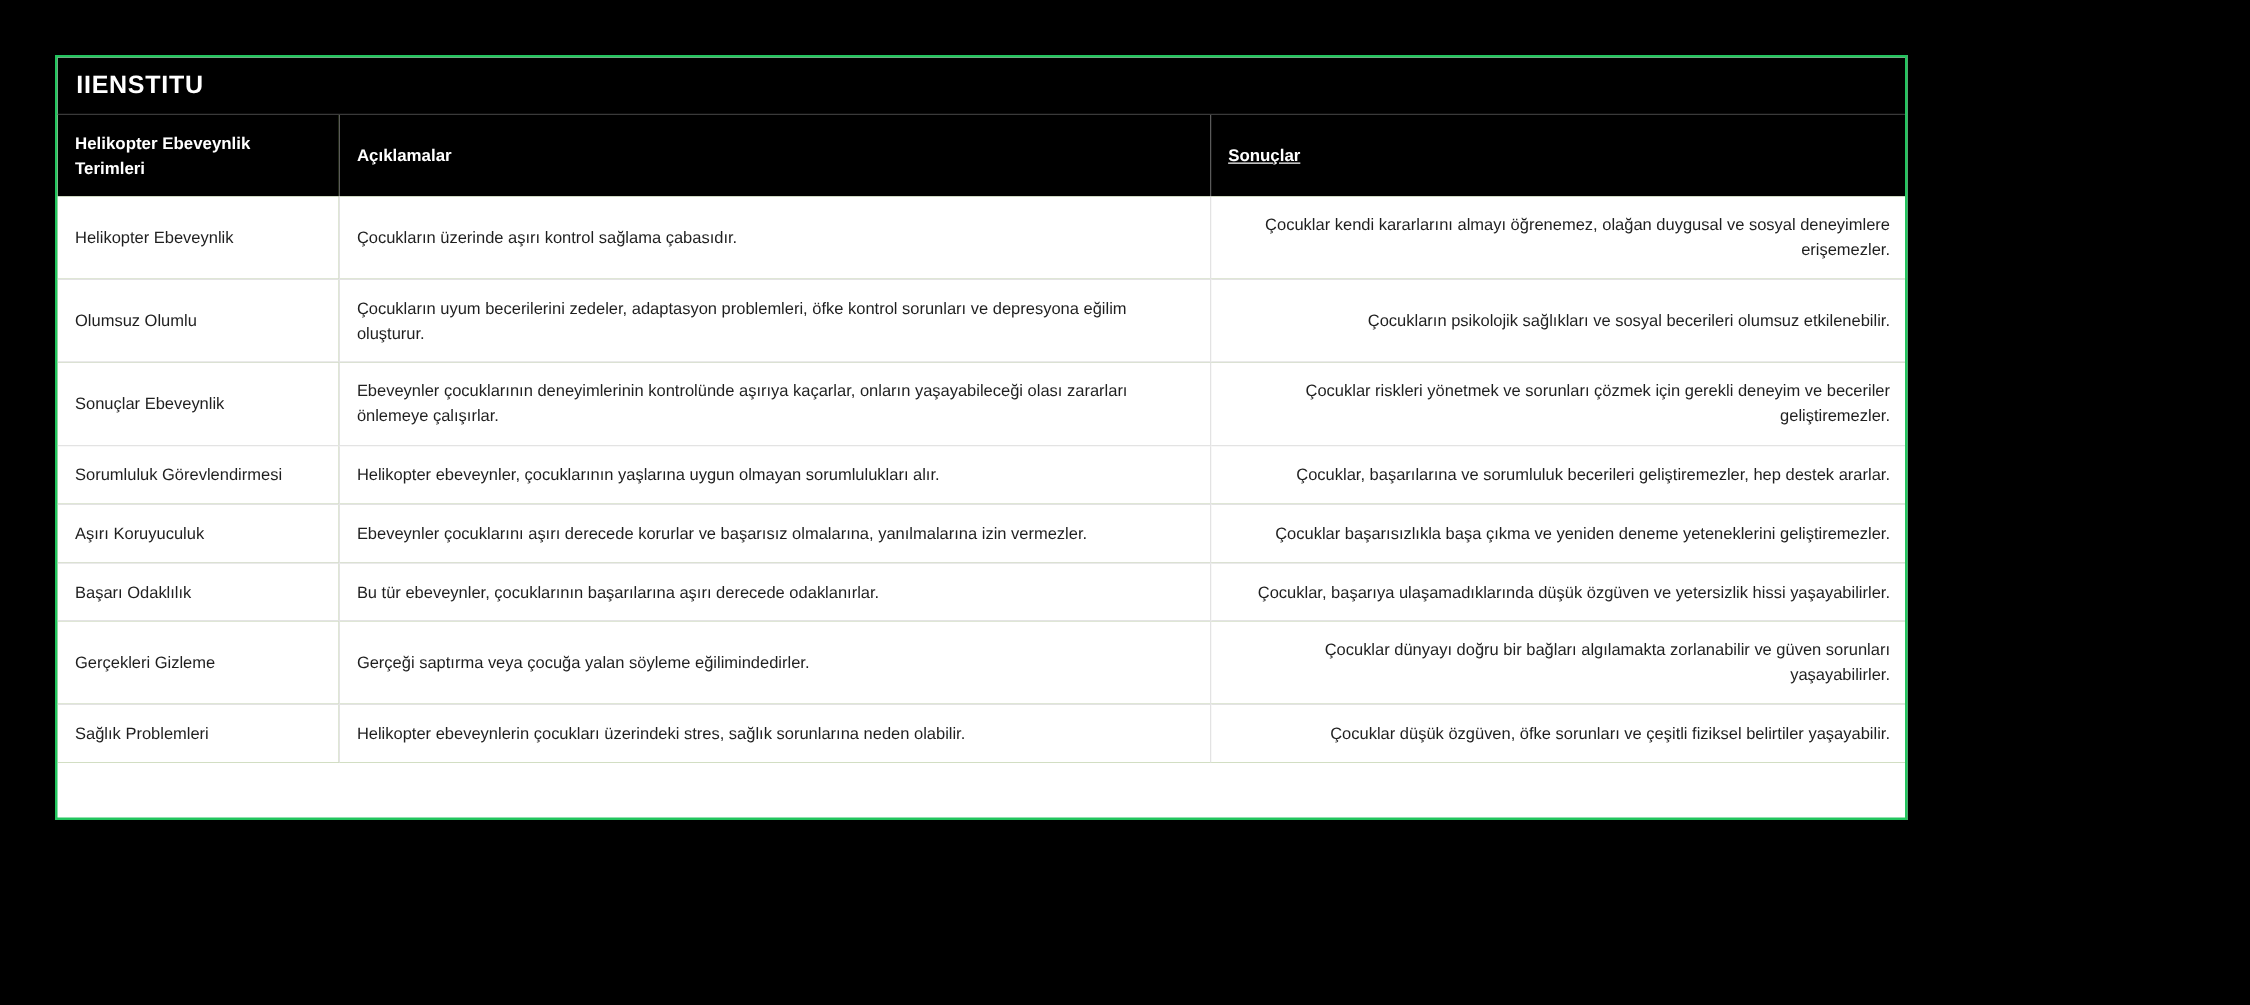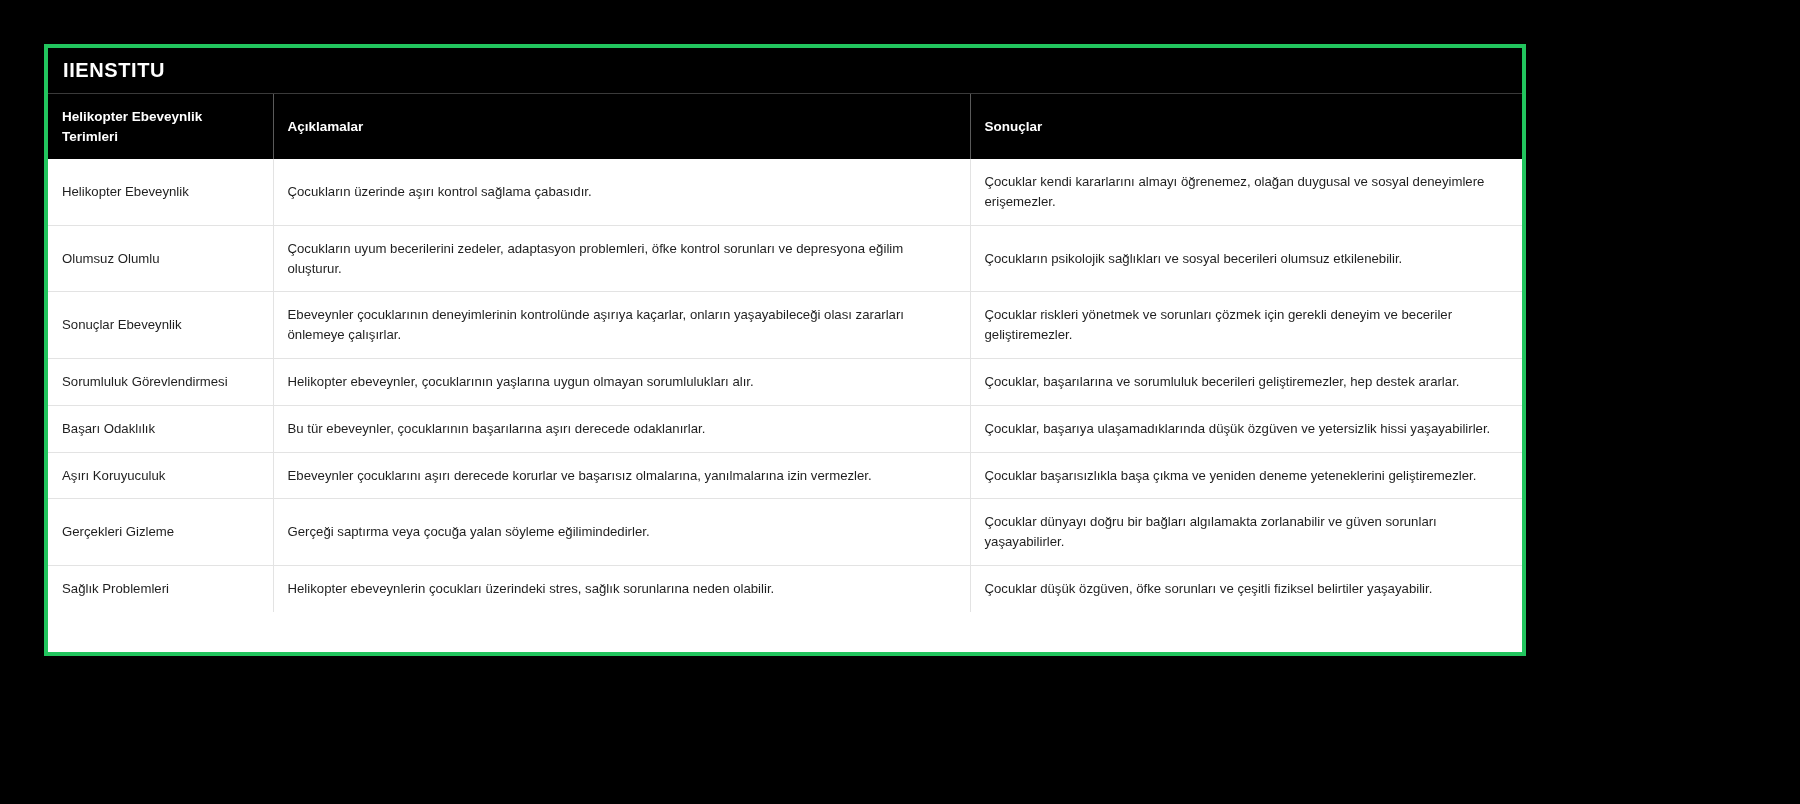--- a/index.html
+++ b/index.html
@@ -23,21 +23,21 @@
     box-sizing: border-box;
   }
 
   .card {
     position: absolute;
     left: 44px;
     top: 44px;
     width: 1482px;
     height: 612px;
     background: #ffffff;
-    border: 4px solid #22c55e;
+    border: 2px solid #22c55e;
     box-sizing: border-box;
     overflow: hidden;
     display: flex;
     flex-direction: column;
   }
 
   .brandbar {
     background: #000000;
     height: 46px;
     min-height: 46px;
@@ -66,34 +66,34 @@
     color: #ffffff;
     font-size: 13.5px;
     font-weight: bold;
     text-align: left;
     vertical-align: middle;
     padding: 13px 14px 13px 14px;
     line-height: 1.45;
     border-right: 1px solid #5a5a5a;
     box-sizing: border-box;
   }
-  table.tbl thead th:last-child { border-right: none; }
+  table.tbl thead th:last-child { border-right: none; text-decoration: underline; }
 
   table.tbl tbody td {
     font-size: 13.2px;
     color: #1f1f1f;
     vertical-align: middle;
     padding: 13px 14px;
     line-height: 1.5;
     border-top: 1px solid #e3e3e3;
     border-right: 1px solid #e3e3e3;
     background: #ffffff;
     box-sizing: border-box;
   }
-  table.tbl tbody td:last-child { border-right: none; }
+  table.tbl tbody td:last-child { border-right: none; text-align: right; }
   table.tbl tbody tr:first-child td { border-top: none; }
 
   .col-term  { width: 225px; }
   .col-desc  { width: 697px; }
   .col-res   { width: 558px; }
 
   .tblwrap { flex: 1 1 auto; overflow: hidden; }
 </style>
 </head>
 <body>
@@ -134,28 +134,28 @@
             <td>Sonuçlar Ebeveynlik</td>
             <td>Ebeveynler çocuklarının deneyimlerinin kontrolünde aşırıya kaçarlar, onların yaşayabileceği olası zararları önlemeye çalışırlar.</td>
             <td>Çocuklar riskleri yönetmek ve sorunları çözmek için gerekli deneyim ve beceriler geliştiremezler.</td>
           </tr>
           <tr>
             <td>Sorumluluk Görevlendirmesi</td>
             <td>Helikopter ebeveynler, çocuklarının yaşlarına uygun olmayan sorumlulukları alır.</td>
             <td>Çocuklar, başarılarına ve sorumluluk becerileri geliştiremezler, hep destek ararlar.</td>
           </tr>
           <tr>
+            <td>Aşırı Koruyuculuk</td>
+            <td>Ebeveynler çocuklarını aşırı derecede korurlar ve başarısız olmalarına, yanılmalarına izin vermezler.</td>
+            <td>Çocuklar başarısızlıkla başa çıkma ve yeniden deneme yeteneklerini geliştiremezler.</td>
+          </tr>
+          <tr>
             <td>Başarı Odaklılık</td>
             <td>Bu tür ebeveynler, çocuklarının başarılarına aşırı derecede odaklanırlar.</td>
             <td>Çocuklar, başarıya ulaşamadıklarında düşük özgüven ve yetersizlik hissi yaşayabilirler.</td>
-          </tr>
-          <tr>
-            <td>Aşırı Koruyuculuk</td>
-            <td>Ebeveynler çocuklarını aşırı derecede korurlar ve başarısız olmalarına, yanılmalarına izin vermezler.</td>
-            <td>Çocuklar başarısızlıkla başa çıkma ve yeniden deneme yeteneklerini geliştiremezler.</td>
           </tr>
           <tr>
             <td>Gerçekleri Gizleme</td>
             <td>Gerçeği saptırma veya çocuğa yalan söyleme eğilimindedirler.</td>
             <td>Çocuklar dünyayı doğru bir bağları algılamakta zorlanabilir ve güven sorunları yaşayabilirler.</td>
           </tr>
           <tr>
             <td>Sağlık Problemleri</td>
             <td>Helikopter ebeveynlerin çocukları üzerindeki stres, sağlık sorunlarına neden olabilir.</td>
             <td>Çocuklar düşük özgüven, öfke sorunları ve çeşitli fiziksel belirtiler yaşayabilir.</td>

